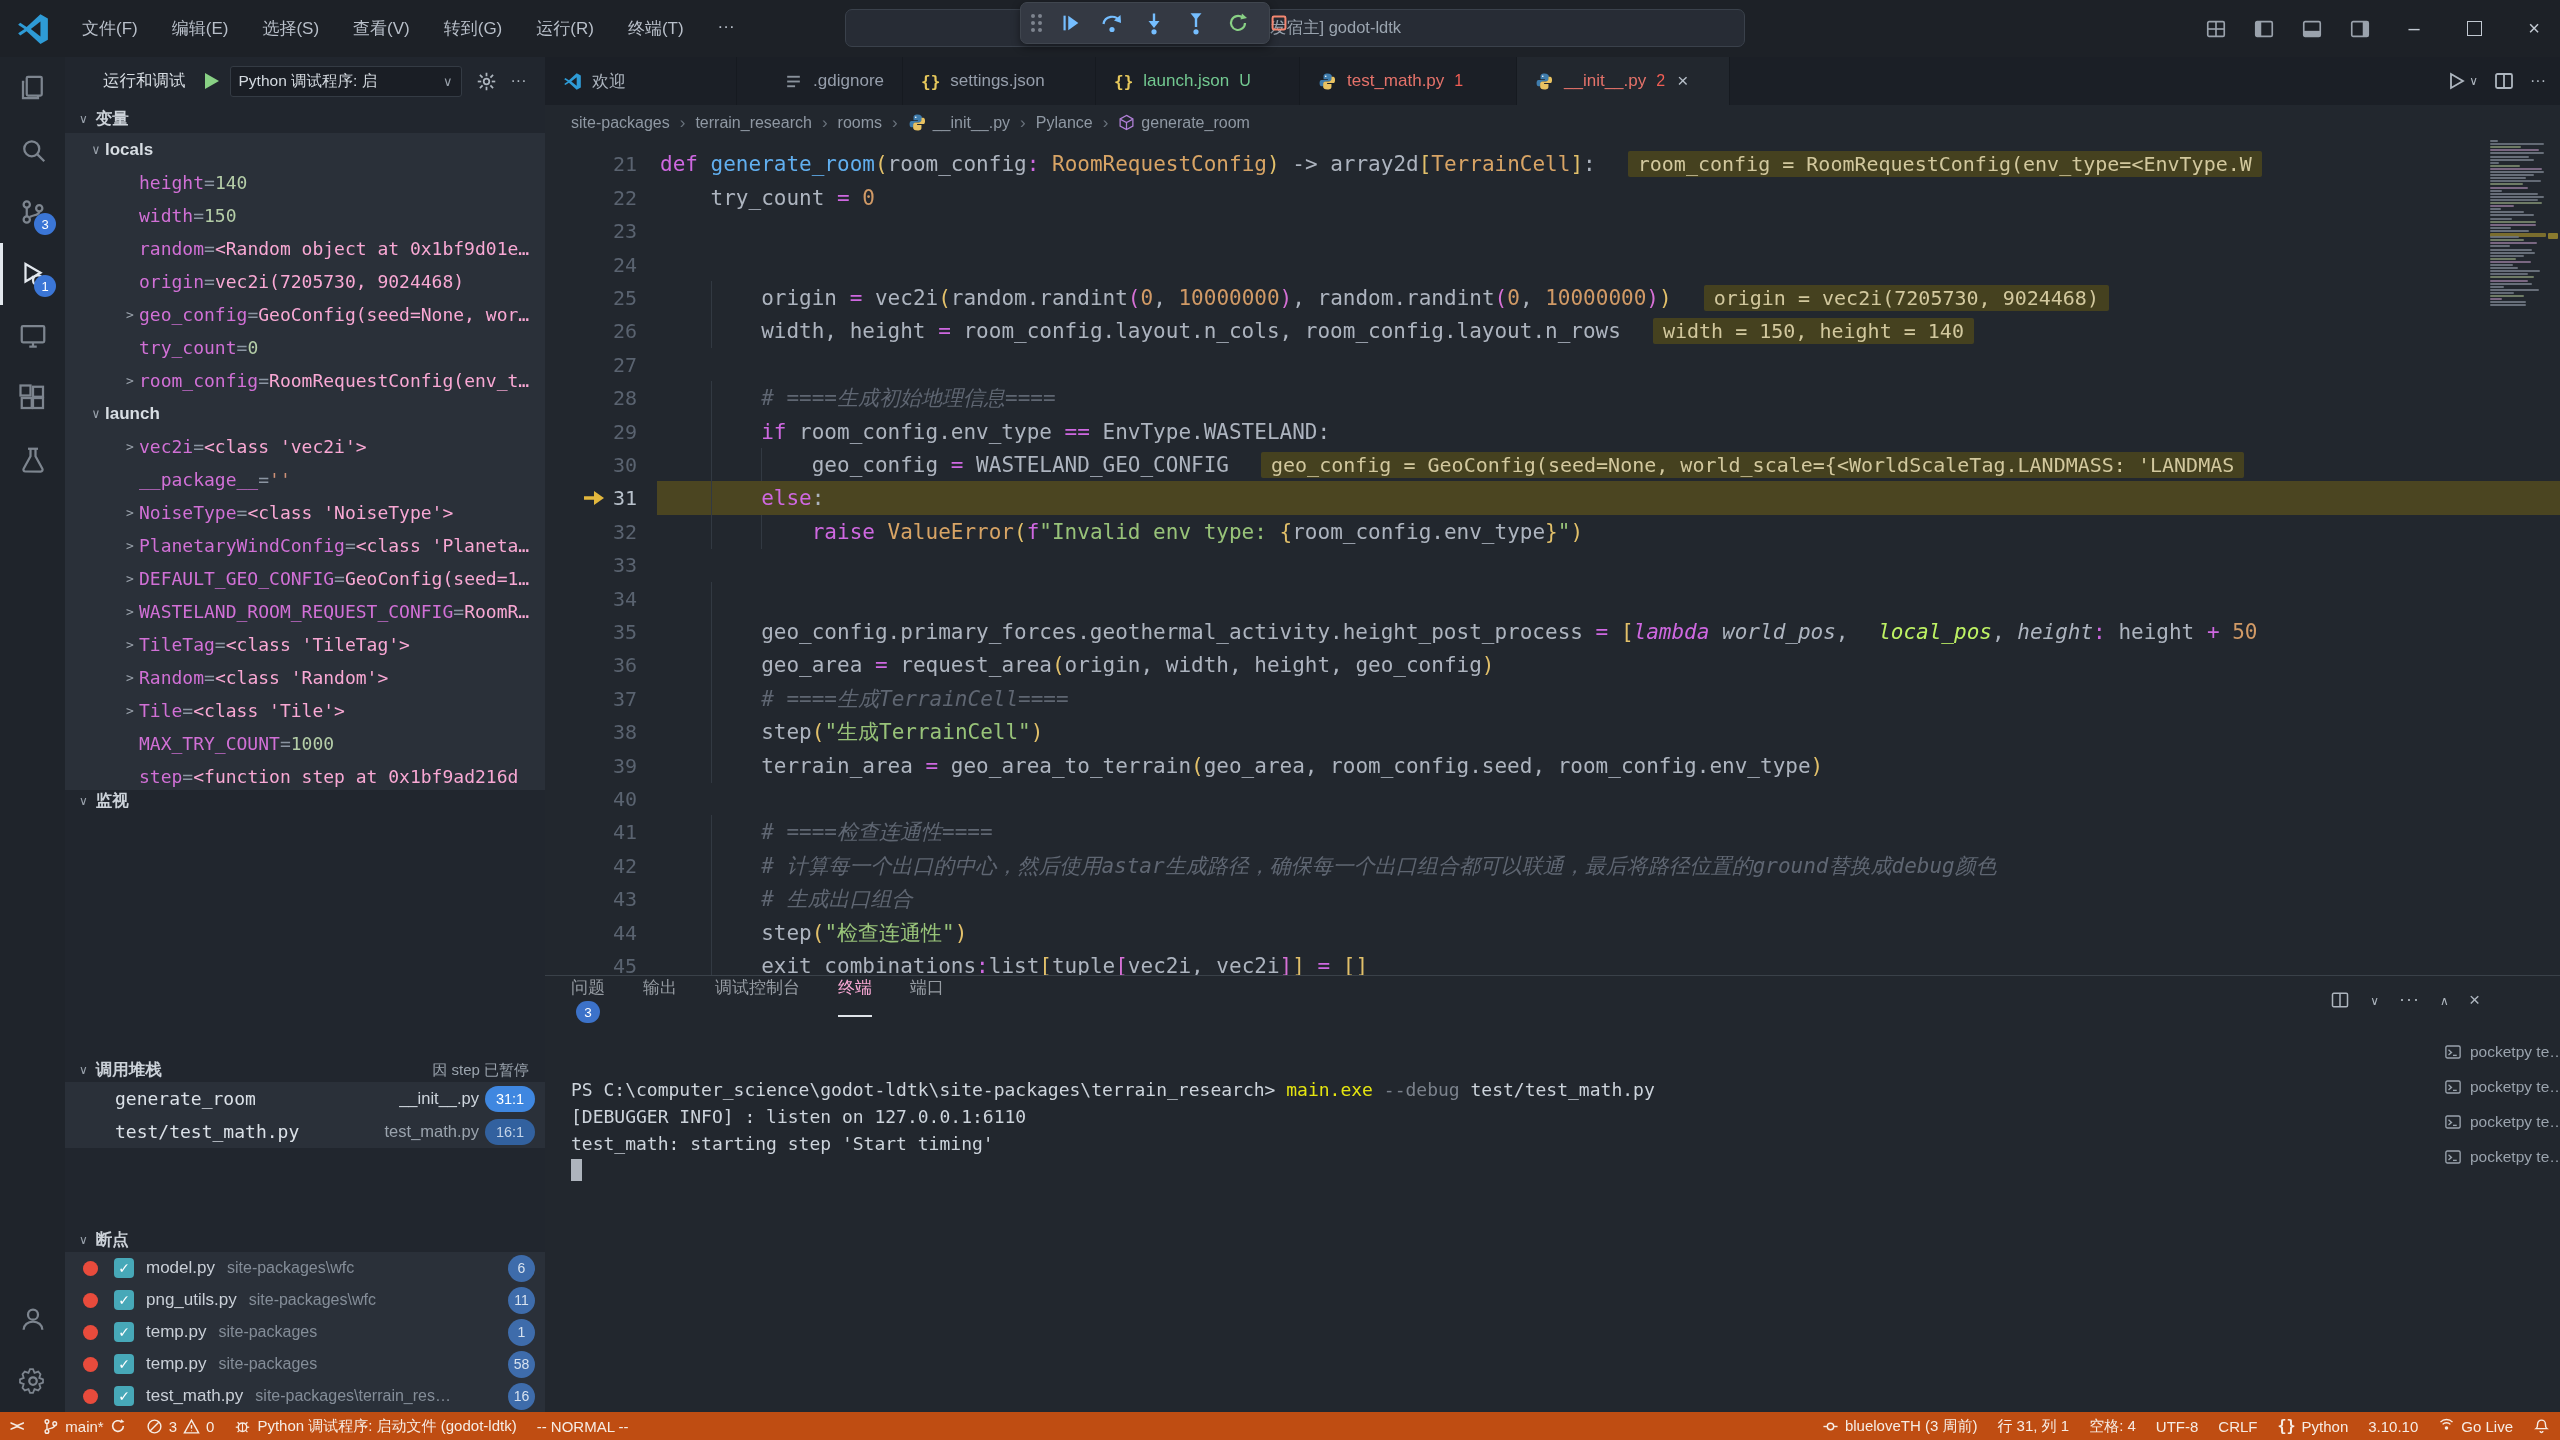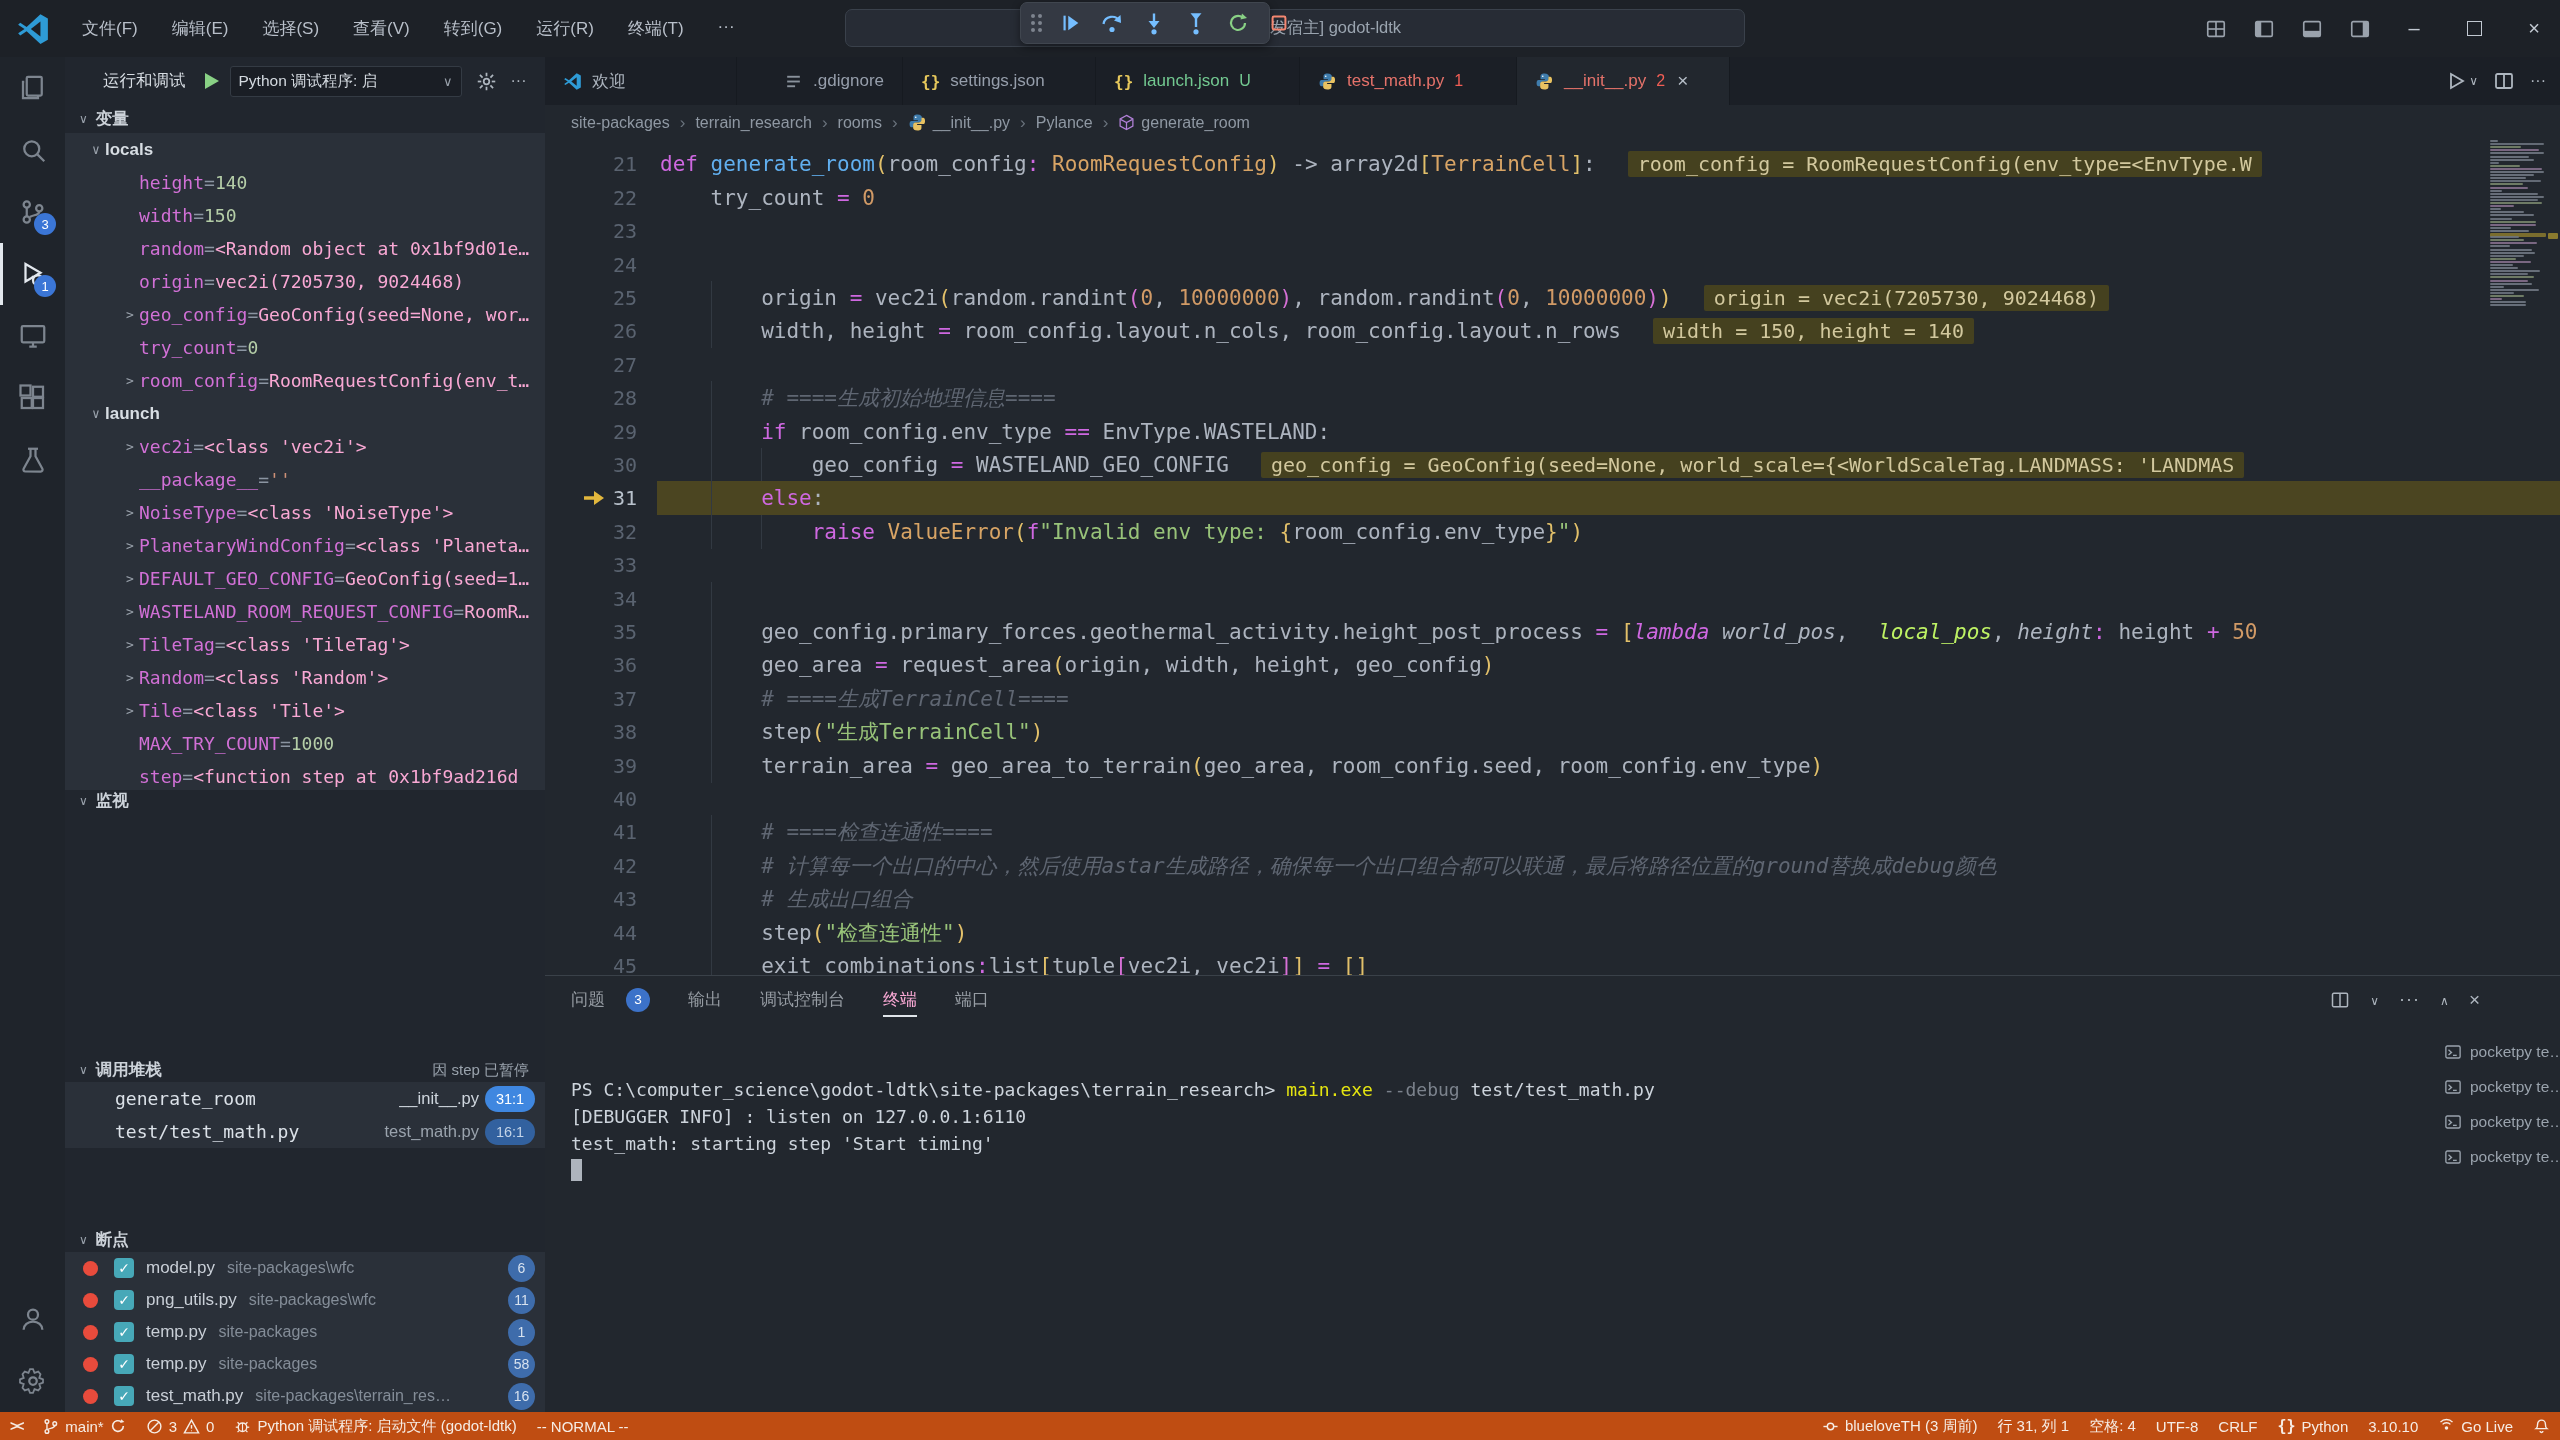--- a/index.html
+++ b/index.html
@@ -100,21 +100,21 @@
   .tk-pi { color:#bef264; font-style:italic;margin-left:17px; } .tk-vi { color:#adb4bf; font-style:italic; }
   .inline-hint { background:#45411f; color:#d2c89e; padding:1px 10px; margin-left:32px; border-radius:2px; font-size:20px; }
   #minimap { position:absolute; right:14px; top:0; width:56px; height:260px; }
   .mm-row { position:absolute; border-radius:1px; }
   #ruler { position:absolute; right:0; top:0; width:14px; bottom:0; }
   .ruler-mark { position:absolute; right:2px; width:10px; border-radius:1px; }
 
   
   #panel { position:absolute; left:545px; top:975px; right:0; height:437px; background:#22272e; border-top:1px solid #3a4149; }
   #panel-tabs { position:absolute; left:26px; top:0; height:47px; display:flex; align-items:center; gap:38px; font-size:17px; color:#969ca3; }
-  .ptab { position:relative; height:47px; display:flex; align-items:center; gap:21px; }
+  .ptab { position:relative; height:47px; display:flex; align-items:center; gap:2px;flex-direction:column; }
   .ptab.active { color:#f9a8d4; }
   .ptab.active:after { content:""; position:absolute; left:0; right:0; bottom:6px; height:2px; background:#dfe4e9; }
   .ptab-badge { min-width:24px; height:24px; border-radius:12px; background:#3c72c9; color:#fff; font-size:13.5px; display:flex; align-items:center; justify-content:center; }
   #panel-actions { position:absolute; right:80px; top:0; height:47px; display:flex; align-items:center; gap:20px; color:#aeb6bf; }
   #terminal { position:absolute; left:26px; top:100px; right:130px; bottom:10px; font-family:"DejaVu Sans Mono",monospace; font-size:18px; line-height:27px; color:#cdd4dc; white-space:pre; overflow:hidden; }
   .t-yellow { color:#e5e510; } .t-dim { color:#7b828c; } .t-white { color:#cdd4dc; }
   .t-cursor { display:inline-block; width:11px; height:22px; background:#aeb4bd; vertical-align:-4px; }
   #term-list { position:absolute; right:0; top:58px; width:122px; }
   .term-item { height:35px; display:flex; align-items:center; gap:8px; padding-left:6px; color:#9aa3ad; font-size:15.5px; white-space:nowrap; overflow:hidden; }
 

